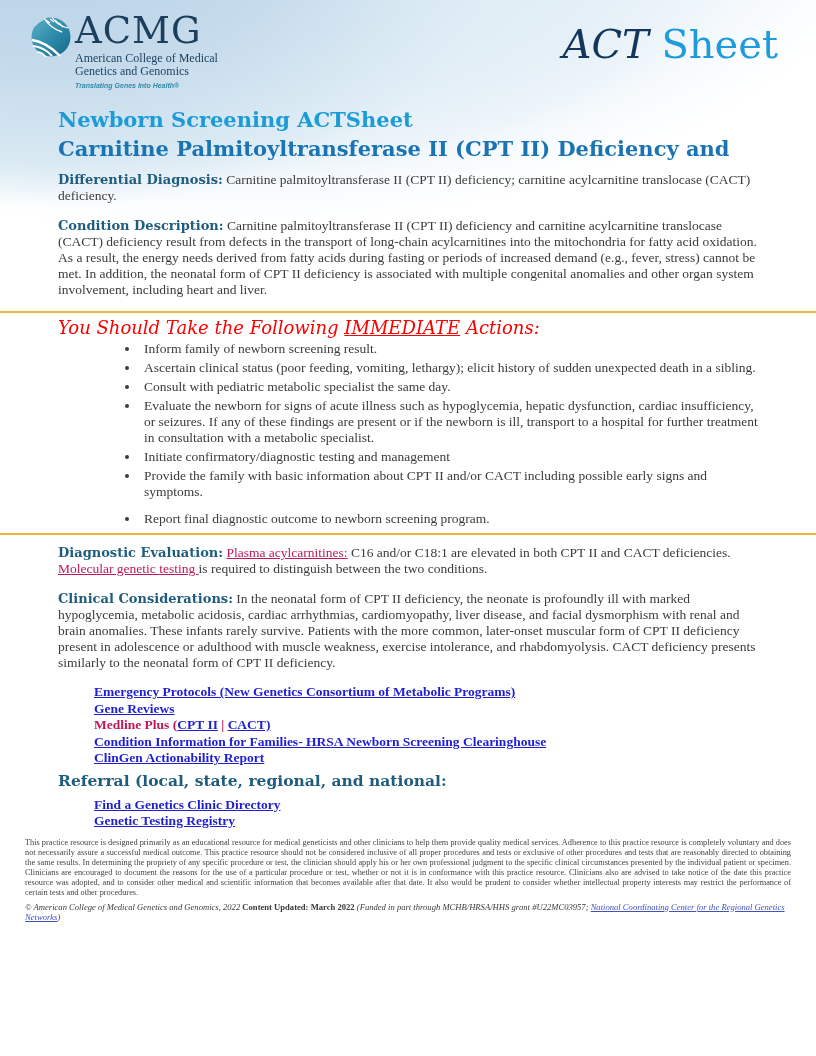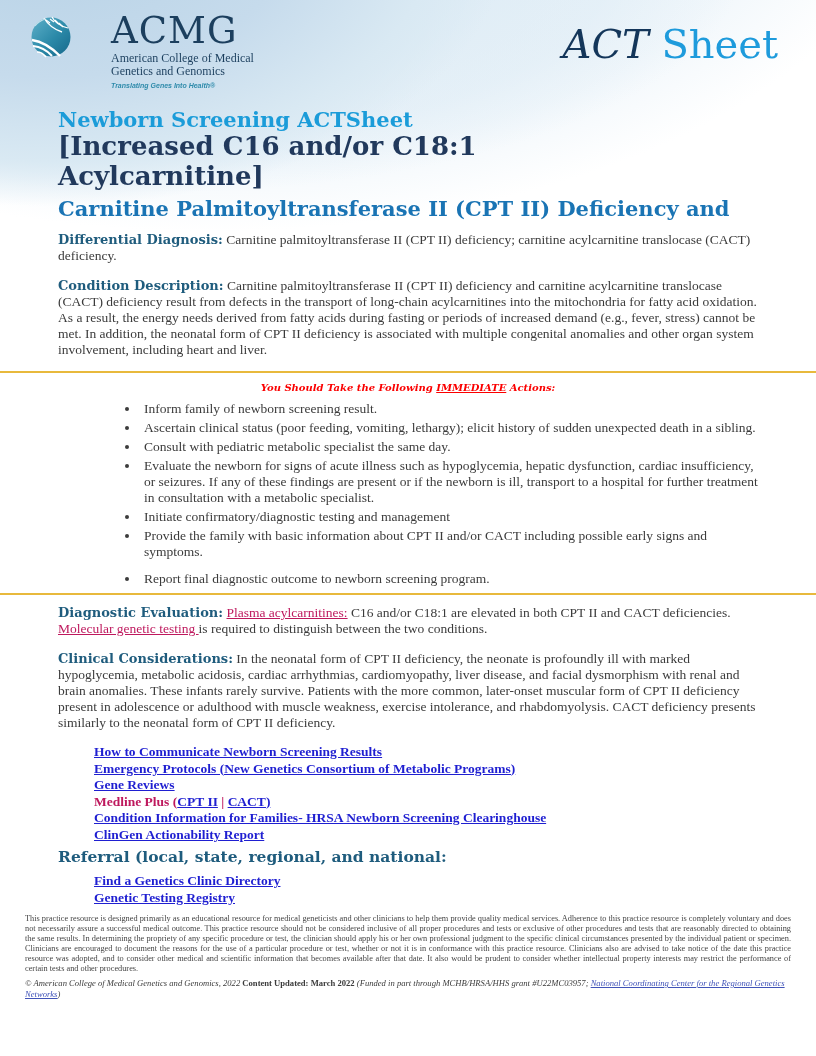--- a/index.html
+++ b/index.html
@@ -14,21 +14,21 @@
   }
   
   .header-bg{
     position:absolute;top:0;left:0;width:816px;height:420px;
     background:
       radial-gradient(ellipse 640px 380px at 6% -16%, #b7d2e6 0%, #c6dbec 38%, #d9e9f3 60%, rgba(233,242,248,0) 72%),
       radial-gradient(ellipse 820px 330px at 20% -10%, rgba(208,228,241,0.65) 0%, rgba(208,228,241,0.35) 55%, rgba(208,228,241,0) 71%),
       radial-gradient(ellipse 980px 520px at 26% -34%, rgba(222,236,246,0.9) 0%, rgba(229,240,248,0.5) 58%, rgba(236,244,250,0) 72%);
   }
   
-  .logo{position:absolute;top:12px;left:30px;display:flex;align-items:flex-start;gap:36px;}
+  .logo{position:absolute;top:12px;left:30px;display:flex;align-items:flex-start;}
   .logo-icon{width:42px;height:42px;margin-top:4px;}
   .logo-text{margin-left:3px;}
   .logo-acmg{
     font-family:"DejaVu Serif",serif;
     font-size:37px;line-height:38px;color:#1c3f5e;letter-spacing:1px;
   }
   .logo-org{
     font-family:Liberation Serif, serif;
     font-size:12px;line-height:13px;color:#1c3f5e;margin-top:2px;
   }
@@ -59,22 +59,22 @@
     font-family:"DejaVu Serif",serif;font-weight:bold;
     font-size:21px;line-height:27px;color:#1a74b4;margin-top:4px;
   }
   .para{font-size:13.5px;line-height:16px;margin-top:10px;}
   .sec-label{font-family:"DejaVu Serif",serif;font-weight:bold;color:#1f5c7d;font-size:13px;}
   .gold-rule{
     border:none;height:2px;background:#e8b93c;
     margin:6px 0 0 -58px;width:816px;
   }
   .imm-heading{
-    font-family:"DejaVu Serif",serif;font-weight:bold;font-style:italic;
-    color:#fb0000;font-size:10px;line-height:19px;margin-top:5px;text-align:center;
+    font-family:"DejaVu Serif",serif;font-weight:normal;font-style:italic;
+    color:#fb0000;font-size:18px;line-height:19px;margin-top:5px;
   }
   .imm-heading .emph{text-decoration:underline;}
   ul.actions{margin:4px 0 0 0;padding-left:82px;font-family:Liberation Serif, serif;}
   ul.actions li{font-size:13.5px;line-height:16px;margin-bottom:3px;padding-left:4px;}
   ul.actions li.final{margin-top:11px;}
   a.inline-link{color:#be185d;text-decoration:underline;cursor:pointer;}
   .add-heading{
     font-family:"DejaVu Serif",serif;font-weight:bold;
     font-size:15.5px;color:#1f5c7d;margin-top:12px;line-height:20px;
   }
@@ -133,24 +133,20 @@
     </div>
   </div>
 
   <div class="actsheet">
     <span class="act">ACT</span>
     <span class="sheet">Sheet</span>
   </div>
 
   <div class="main">
     <div class="kicker">Newborn Screening ACTSheet</div>
-    <div class="bracket-title">
-      <div>[Increased C16 and/or C18:1</div>
-      <div>Acylcarnitine]</div>
-    </div>
     <div class="subtitle">
       <div>Carnitine Palmitoyltransferase II (CPT II) Deficiency and</div>
     </div>
 
     <p class="para"><span class="sec-label">Differential Diagnosis:</span><span> Carnitine palmitoyltransferase II (CPT II) deficiency; carnitine acylcarnitine translocase (CACT) deficiency.</span></p>
 
     <p class="para"><span class="sec-label">Condition Description:</span><span> Carnitine palmitoyltransferase II (CPT II) deficiency and carnitine acylcarnitine translocase (CACT) deficiency result from defects in the transport of long-chain acylcarnitines into the mitochondria for fatty acid oxidation. As a result, the energy needs derived from fatty acids during fasting or periods of increased demand (e.g., fever, stress) cannot be met. In addition, the neonatal form of CPT II deficiency is associated with multiple congenital anomalies and other organ system involvement, including heart and liver.</span></p>
 
     <hr class="gold-rule">
 
@@ -167,21 +163,20 @@
     </ul>
 
     <hr class="gold-rule">
 
     <p class="para"><span class="sec-label">Diagnostic Evaluation:</span><span> </span><a class="inline-link">Plasma acylcarnitines:</a><span> C16 and/or C18:1 are elevated in both CPT II and CACT deficiencies. </span><a class="inline-link">Molecular genetic testing </a><span>is required to distinguish between the two conditions.</span></p>
 
     <p class="para"><span class="sec-label">Clinical Considerations:</span><span> In the neonatal form of CPT II deficiency, the neonate is profoundly ill with marked hypoglycemia, metabolic acidosis, cardiac arrhythmias, cardiomyopathy, liver disease, and facial dysmorphism with renal and brain anomalies. These infants rarely survive. Patients with the more common, later-onset muscular form of CPT II deficiency present in adolescence or adulthood with muscle weakness, exercise intolerance, and rhabdomyolysis. CACT deficiency presents similarly to the neonatal form of CPT II deficiency.</span></p>
 
 
     <div class="link-list">
-      <p class="link-row"><a>How to Communicate Newborn Screening Results</a></p>
       <p class="link-row"><a>Emergency Protocols (New Genetics Consortium of Metabolic Programs)</a></p>
       <p class="link-row"><a>Gene Reviews</a></p>
       <p class="link-row"><span class="plain">Medline Plus (</span><a>CPT II</a><span class="plain"> | </span><a>CACT)</a></p>
       <p class="link-row"><a>Condition Information for Families- HRSA Newborn Screening Clearinghouse</a></p>
       <p class="link-row"><a>ClinGen Actionability Report</a></p>
     </div>
 
     <div class="referral-heading">Referral (local, state, regional, and national:</div>
 
     <div class="link-list">

